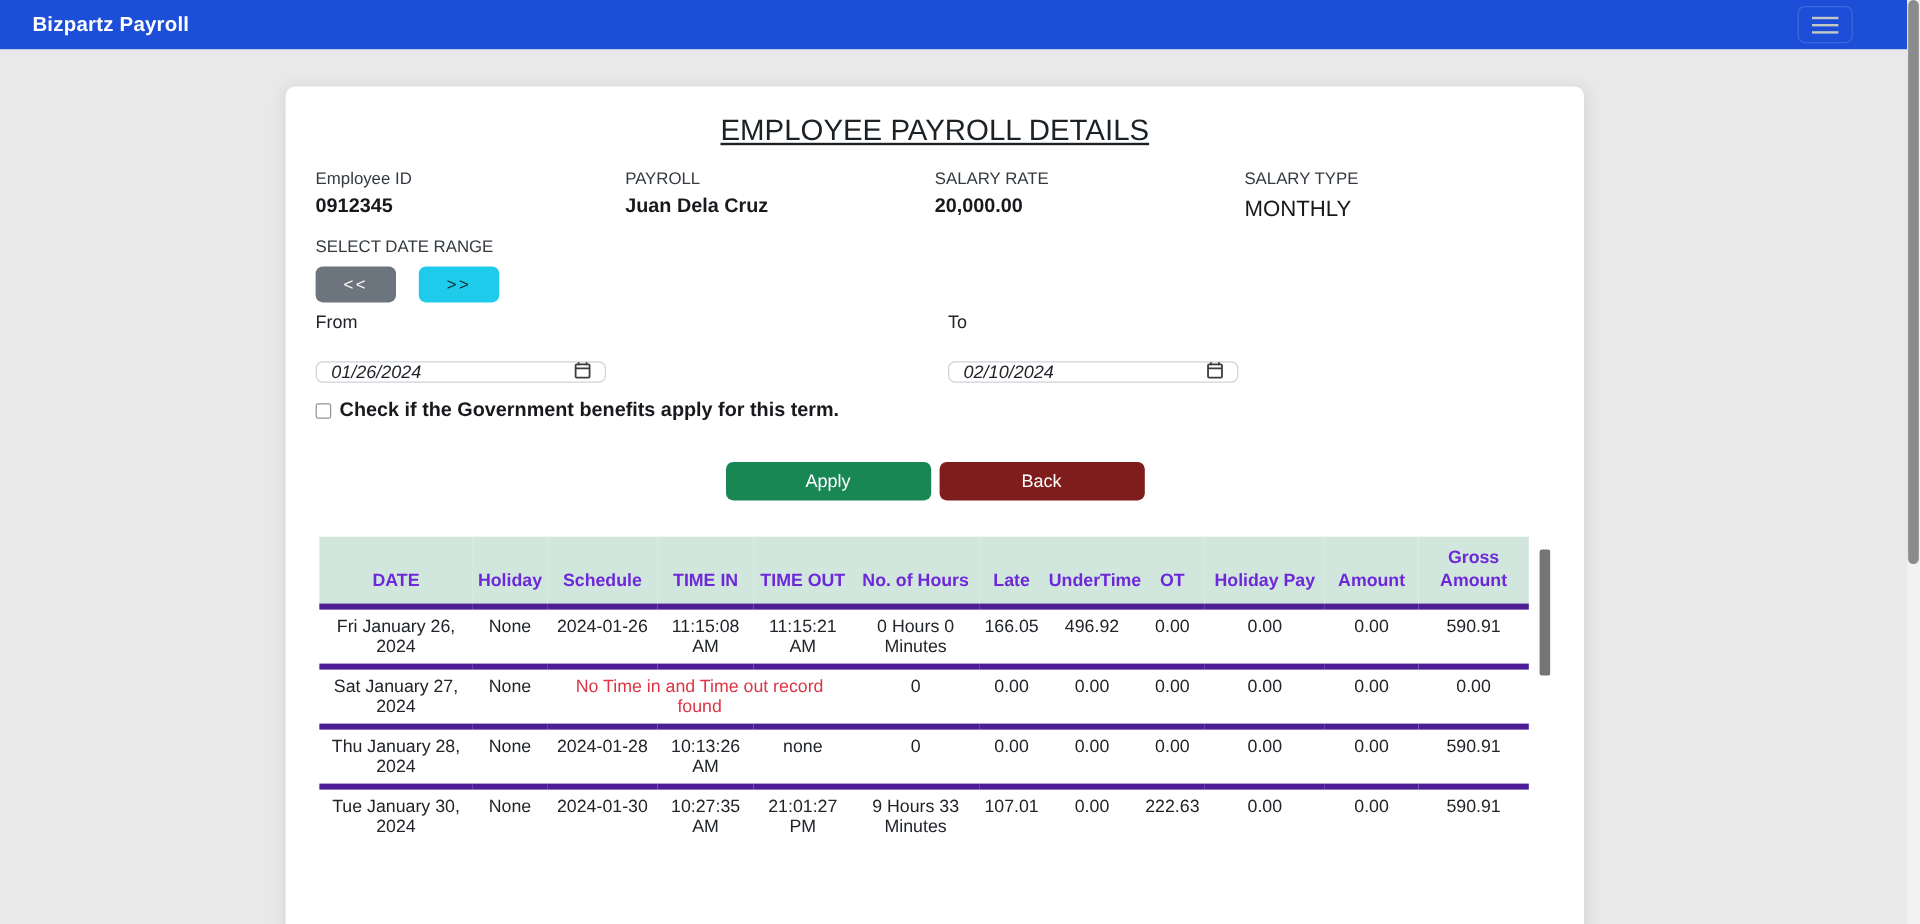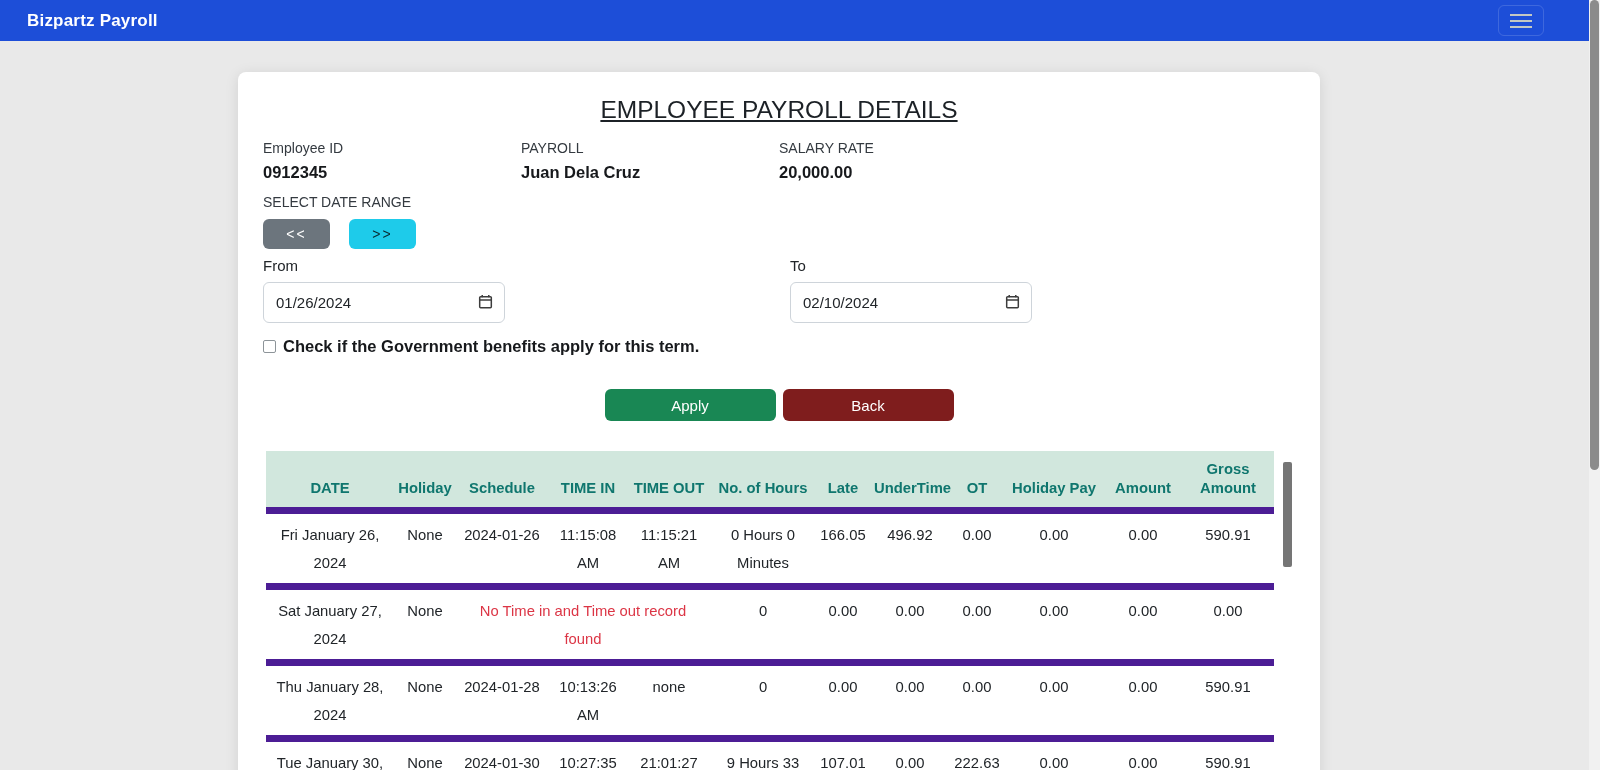--- a/index.html
+++ b/index.html
@@ -78,29 +78,30 @@
     font-size: 14px; font-family: inherit;
   }
   .btn-prev { width: 67px; height: 30px; background: #6c757d; color: #ffffff; letter-spacing: 2px; }
   .btn-next { width: 67px; height: 30px; background: #1ecbea; color: #08282e; letter-spacing: 2px; }
 
   .from-to-row { margin-top: 8px; display: flex; align-items: flex-end; }
   .ft-col { width: 505px; }
   .ft-col + .ft-col { margin-left: 22px; width: 241px; }
   .ft-label { font-size: 15px; color: #212529; }
   .date-input {
-    margin-top: 8px;
-    width: 242px; height: 41px;
+    margin-top: 24px;
+    width: 242px; height: 18px;
     border: 1px solid #ced4da;
     border-radius: 6px;
     background: #fff;
     display: flex; align-items: center; justify-content: space-between;
     padding: 0 11px 0 12px;
     font-size: 15px; color: #212529;
     cursor: text;
+    font-style: italic;
   }
 
   
   .check-row { margin-top: 14px; display: flex; align-items: center; gap: 7px; }
   .checkbox {
     width: 13px; height: 13px;
     border: 1px solid #8d9499;
     border-radius: 2px;
     background: #fff;
     cursor: pointer;
@@ -122,29 +123,29 @@
     width: 1008px;
     font-size: 14.8px;
   }
   thead th {
     background: #d1e7dd;
     font-weight: bold;
     text-align: center;
     vertical-align: bottom;
     padding: 9px 4px;
     line-height: 19px;
-    color: #0f766e;
+    color: #6d28d9;
     margin-top: 24px;
   }
   tbody td {
     text-align: center;
     vertical-align: top;
     padding: 7px 4px 6px 4px;
-    line-height: 28px;
-    border-top: 7px solid #4c1d95;
+    line-height: 16px;
+    border-top: 5px solid #4c1d95;
     color: #212529;
   }
   td.error-cell { color: #dc3545; }
 
   
   .table-scroll-track {
     position: absolute; right: 0; top: 0; bottom: 0;
     width: 9px; background: #ffffff;
   }
   .table-scroll-thumb {
@@ -189,20 +190,24 @@
         <div class="detail-label">Employee ID</div>
         <div class="detail-value">0912345</div>
       </div>
       <div>
         <div class="detail-label">PAYROLL</div>
         <div class="detail-value">Juan Dela Cruz</div>
       </div>
       <div>
         <div class="detail-label">SALARY RATE</div>
         <div class="detail-value">20,000.00</div>
+      </div>
+      <div>
+        <div class="detail-label">SALARY TYPE</div>
+        <div class="detail-value type">MONTHLY</div>
       </div>
     </div>
 
     <div class="section-label">SELECT DATE RANGE</div>
     <div class="range-nav">
       <button class="btn btn-prev">&lt;&lt;</button>
       <button class="btn btn-next">&gt;&gt;</button>
     </div>
 
     <div class="from-to-row">

